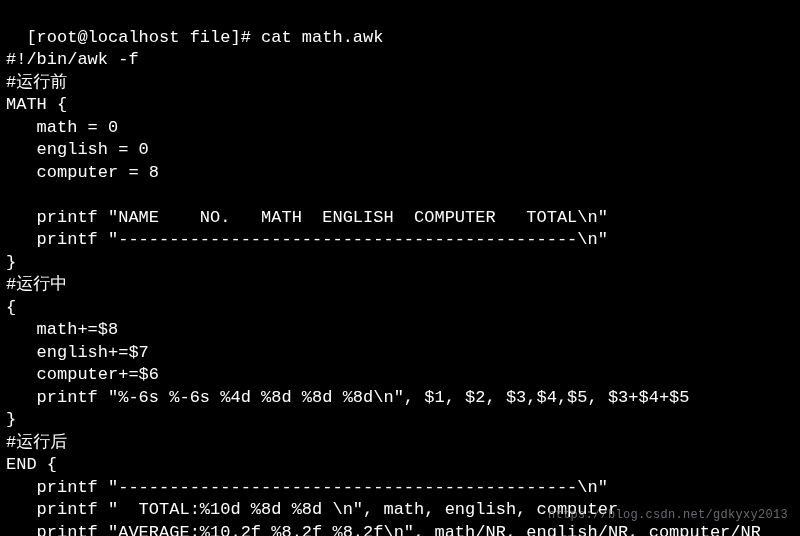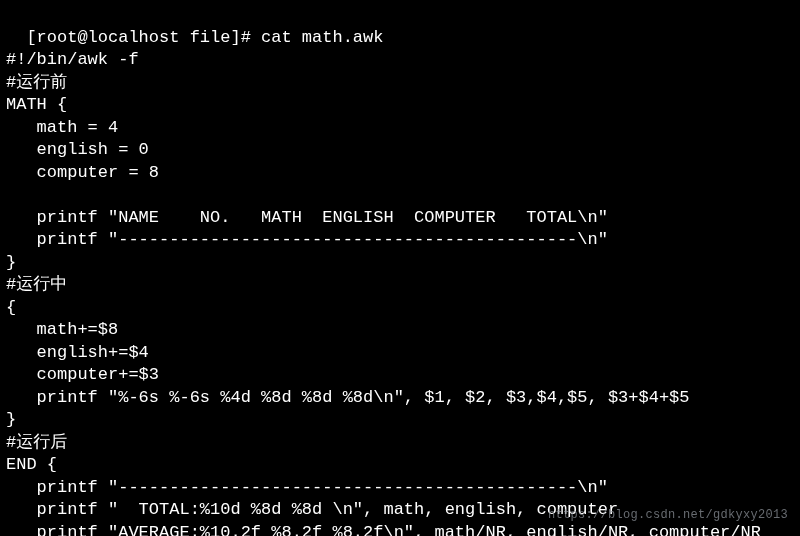--- a/index.html
+++ b/index.html
@@ -35,32 +35,32 @@
   }
 </style>
 </head>
 <body>
 
 <div class="terminal">
   <span>[root@localhost file]# </span><span>cat math.awk</span>
 <span>#!/bin/awk -f</span>
 <span>#运行前</span>
 <span>MATH {</span>
-<span>   math = 4</span>
+<span>   math = 0</span>
 <span>   english = 0</span>
 <span>   computer = 8</span>
 <span></span>
 <span>   printf "NAME    NO.   MATH  ENGLISH  COMPUTER   TOTAL\n"</span>
 <span>   printf "---------------------------------------------\n"</span>
 <span>}</span>
 <span>#运行中</span>
 <span>{</span>
 <span>   math+=$8</span>
-<span>   english+=$4</span>
-<span>   computer+=$3</span>
+<span>   english+=$7</span>
+<span>   computer+=$6</span>
 <span>   printf "%-6s %-6s %4d %8d %8d %8d\n", $1, $2, $3,$4,$5, $3+$4+$5</span>
 <span>}</span>
 <span>#运行后</span>
 <span>END {</span>
 <span>   printf "---------------------------------------------\n"</span>
 <span>   printf "  TOTAL:%10d %8d %8d \n", math, english, computer</span>
 <span>   printf "AVERAGE:%10.2f %8.2f %8.2f\n", math/NR, english/NR, computer/NR</span>
 
   <div class="watermark">https://blog.csdn.net/gdkyxy2013</div>
 </div>

